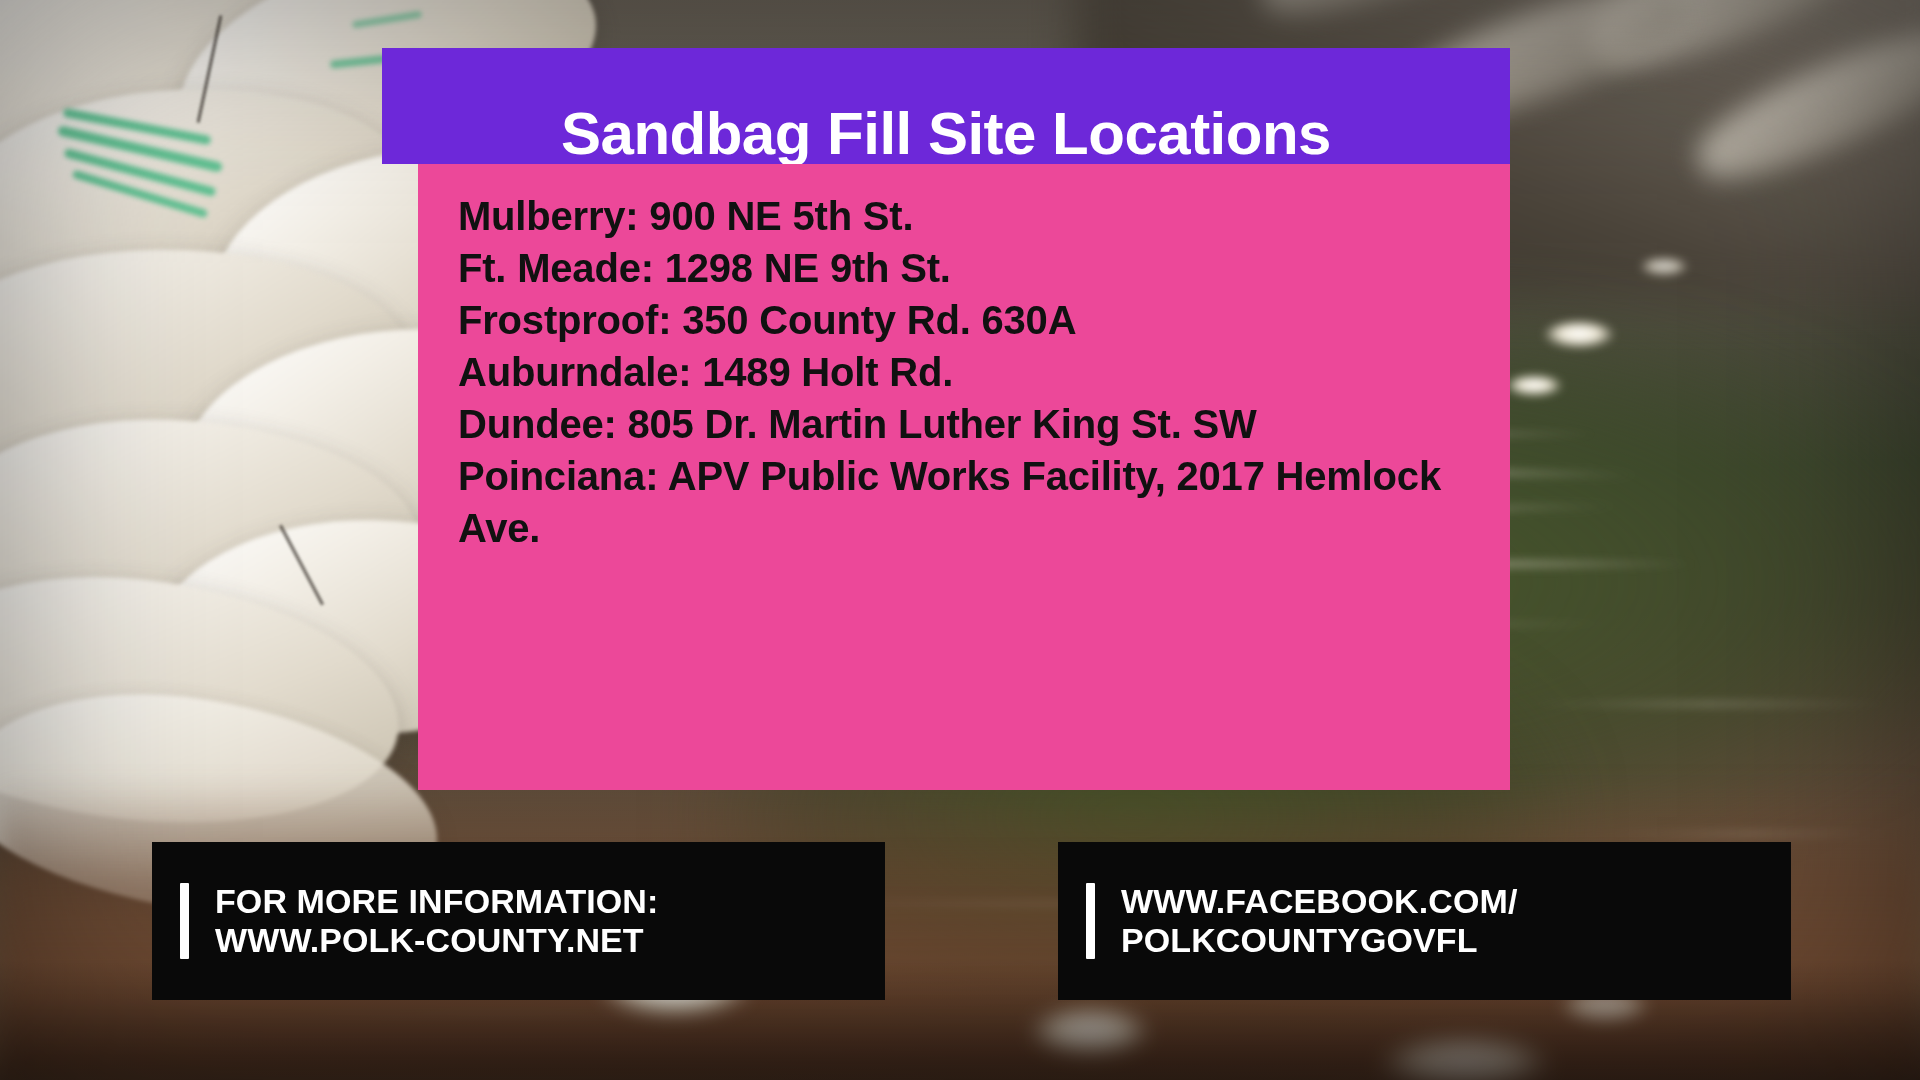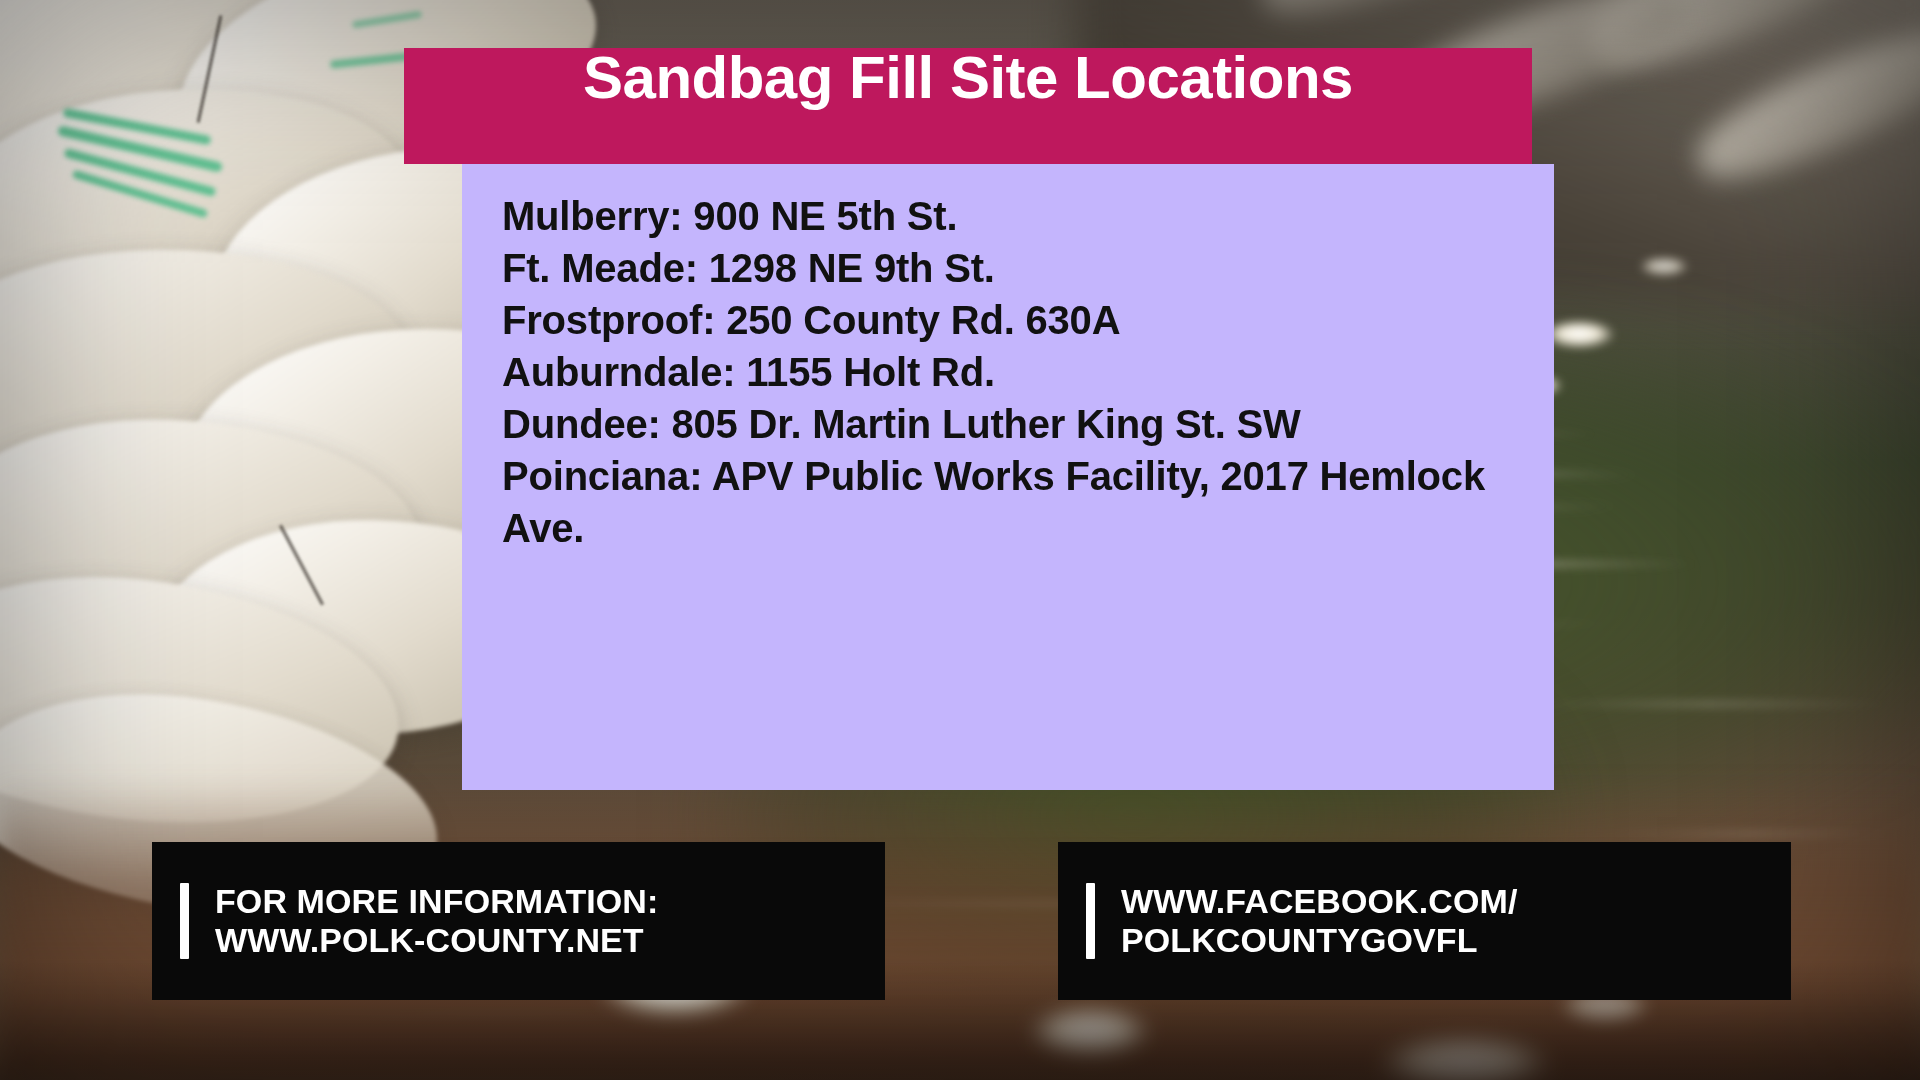--- a/index.html
+++ b/index.html
@@ -109,33 +109,33 @@
     filter:blur(12px);
   }
   .fg-dark{
     position:absolute;left:0;right:0;bottom:0;height:120px;
     background:linear-gradient(180deg,rgba(0,0,0,0),rgba(20,12,8,.55));
   }
   .vignette{position:absolute;inset:0;box-shadow:inset 0 0 220px rgba(0,0,0,.45);}
 
   
   .title-bar{
-    position:absolute;left:404px;top:48px;width:1128px;height:116px;
-    background:#be185d;display:flex;align-items:flex-start;justify-content:center;
+    position:absolute;left:382px;top:48px;width:1128px;height:116px;
+    background:#6d28d9;display:flex;align-items:flex-end;justify-content:center;
   }
   .title-text{
     color:#fff;font-weight:700;font-size:60px;letter-spacing:-.5px;
     line-height:1;white-space:nowrap;
     font-family:"Liberation Sans",sans-serif;
   }
 
   .info-card{
     position:absolute;left:418px;top:164px;width:1092px;height:626px;
-    background:#c4b5fd;
-    padding:26px 0 0 0;box-sizing:border-box;margin-left:44px;
+    background:#ec4899;
+    padding:26px 0 0 0;box-sizing:border-box;
   }
   .addr-list{margin:0;padding:0 18px 0 40px;list-style:none;}
   .addr-line{
     color:#111;font-weight:700;font-size:40px;line-height:1.30;
     letter-spacing:-.2px;
     font-family:"Liberation Sans",sans-serif;
   }
 
   .footer-banner{
     position:absolute;top:842px;height:158px;background:#090909;
@@ -214,22 +214,22 @@
   </div>
 
   <div class="title-bar">
     <div class="title-text">Sandbag Fill Site Locations</div>
   </div>
 
   <div class="info-card">
     <ul class="addr-list">
       <li class="addr-line">Mulberry: 900 NE 5th St.</li>
       <li class="addr-line">Ft. Meade: 1298 NE 9th St.</li>
-      <li class="addr-line">Frostproof: 250 County Rd. 630A</li>
-      <li class="addr-line">Auburndale: 1155 Holt Rd.</li>
+      <li class="addr-line">Frostproof: 350 County Rd. 630A</li>
+      <li class="addr-line">Auburndale: 1489 Holt Rd.</li>
       <li class="addr-line">Dundee: 805 Dr. Martin Luther King St. SW</li>
       <li class="addr-line">Poinciana: APV Public Works Facility, 2017 Hemlock Ave.</li>
     </ul>
   </div>
 
   <div class="footer-banner fb-right">
     <div class="accent-bar"></div>
     <div class="fb-text">
       <span class="l1">WWW.FACEBOOK.COM/</span>
       <span class="l2">POLKCOUNTYGOVFL</span>

